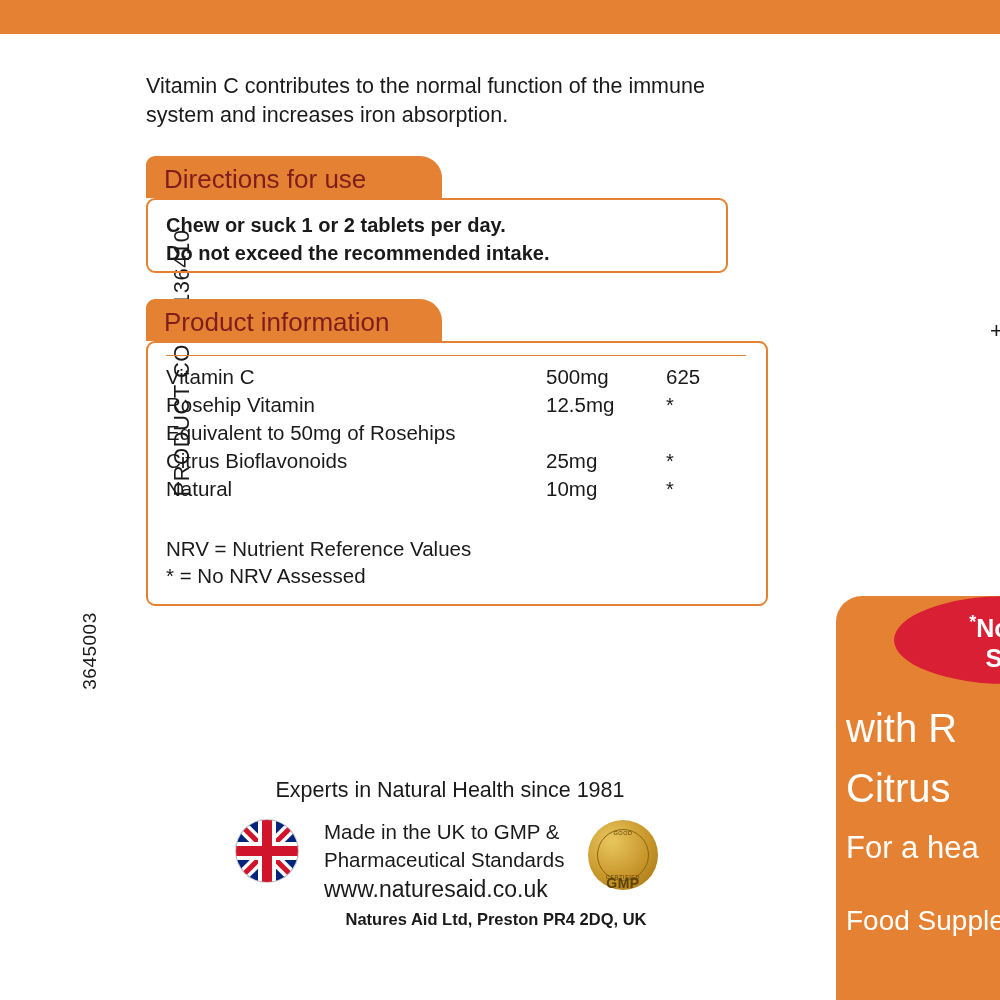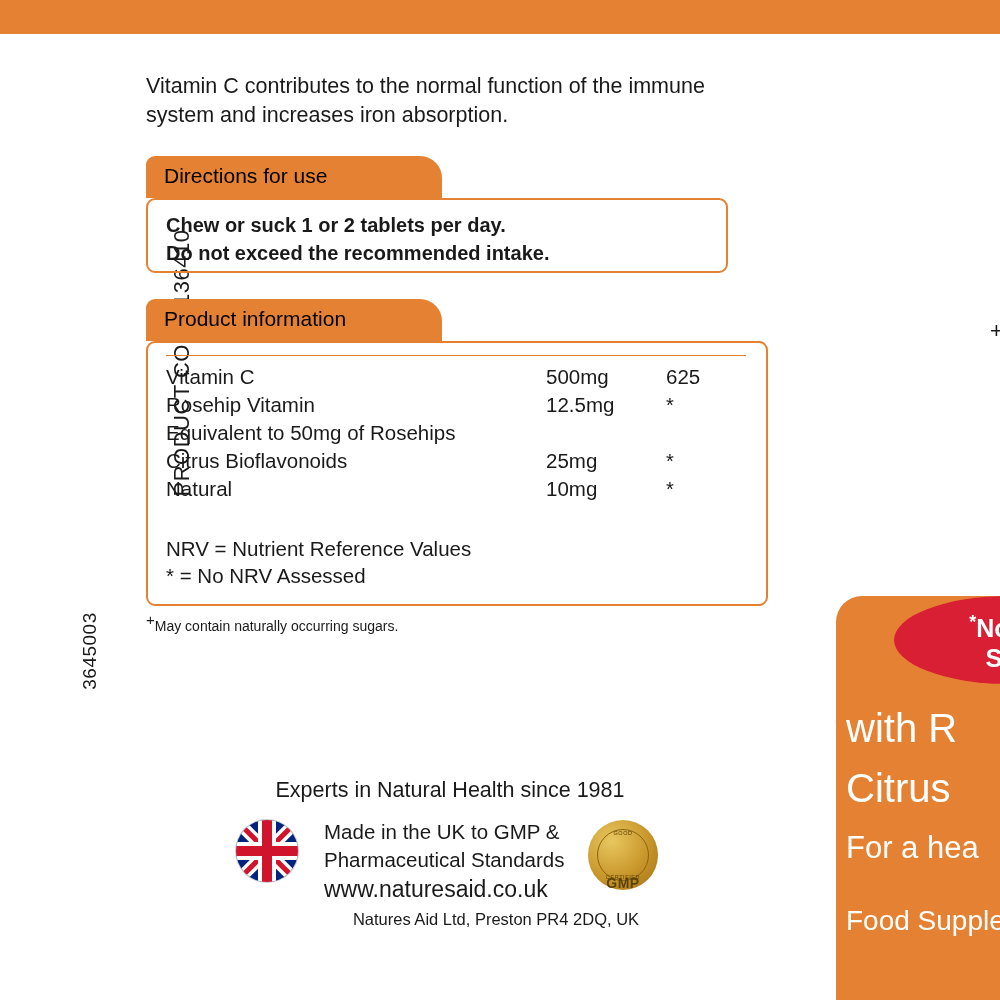--- a/index.html
+++ b/index.html
@@ -68,24 +68,24 @@
   
   .panel {
     position: absolute;
     box-sizing: border-box;
     border: 2.2px solid #e58132;
     border-radius: 9px;
   }
   .panel-tab {
     position: absolute;
     background: #e58132;
-    color: #000000;
+    color: #7f1d1d;
     border-top-left-radius: 9px;
     border-top-right-radius: 22px;
-    font-size: 21px;
+    font-size: 26px;
     padding: 8px 0 9px 18px;
     box-sizing: border-box;
   }
   
   #directions-tab {
     left: 146px;
     top: 156px;
     width: 296px;
     height: 42px;
   }
@@ -261,20 +261,21 @@
     color: #1a1a1a;
   }
   .addr {
     position: absolute;
     left: 70px;
     top: 92px;
     font-size: 16.5px;
     color: #1a1a1a;
     width: 380px;
     text-align: center;
+    font-weight: bold;
   }
   .gmp {
     position: absolute;
     left: 352px;
     top: 2px;
     width: 70px;
     height: 70px;
   }
   .gmp .ring {
     position: absolute;
@@ -464,21 +465,20 @@
         <div class="c3 star">*</div>
       </div>
 
       <div class="pi-note">
         <div>NRV = Nutrient Reference Values</div>
         <div>* = No NRV Assessed</div>
       </div>
     </div>
   </div>
 
-  <div class="pi-foot"><sup>+</sup><span>May contain naturally occurring sugars.</span></div>
 
   <div class="experts">Experts in Natural Health since 1981</div>
 
   <div class="footer-row">
     <div class="flag">
       <div class="d1"></div>
         <div class="d2"></div>
       <div class="dr1"></div>
         <div class="dr2"></div>
       <div class="cw-v"></div>

